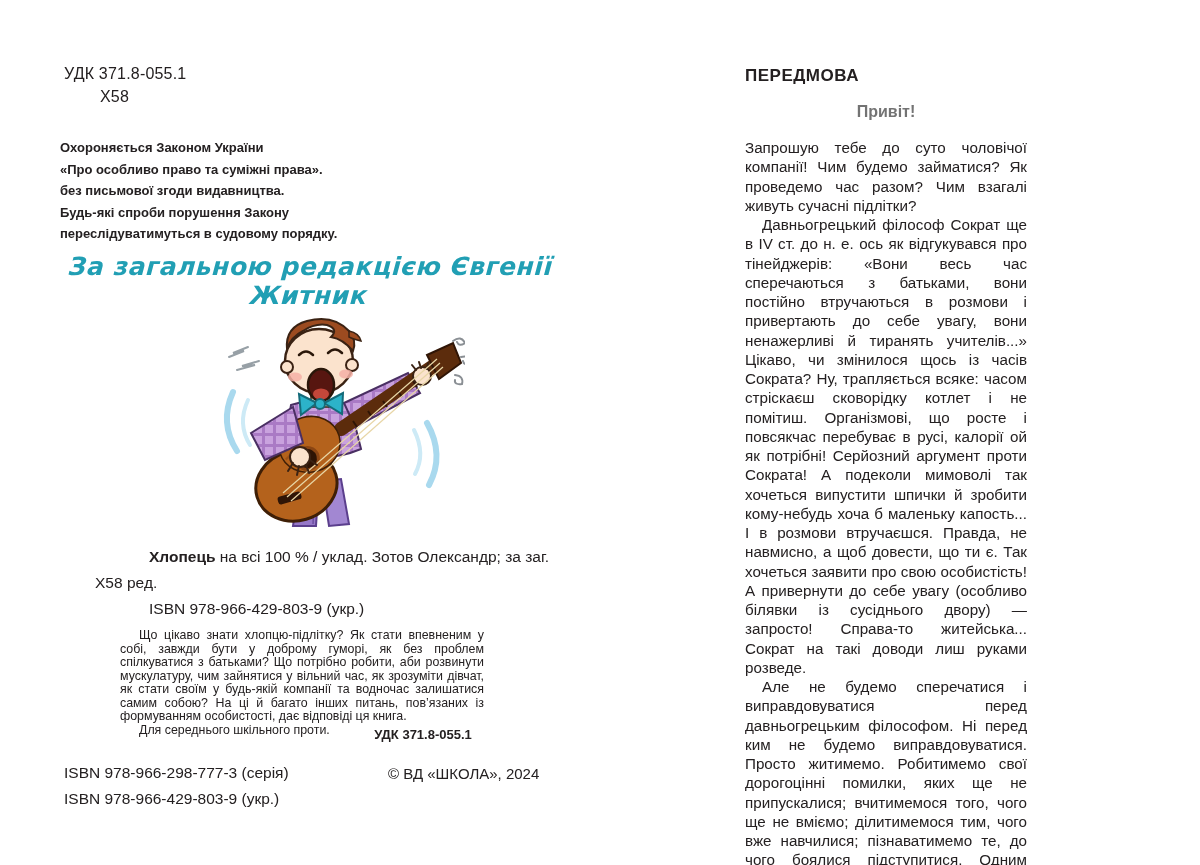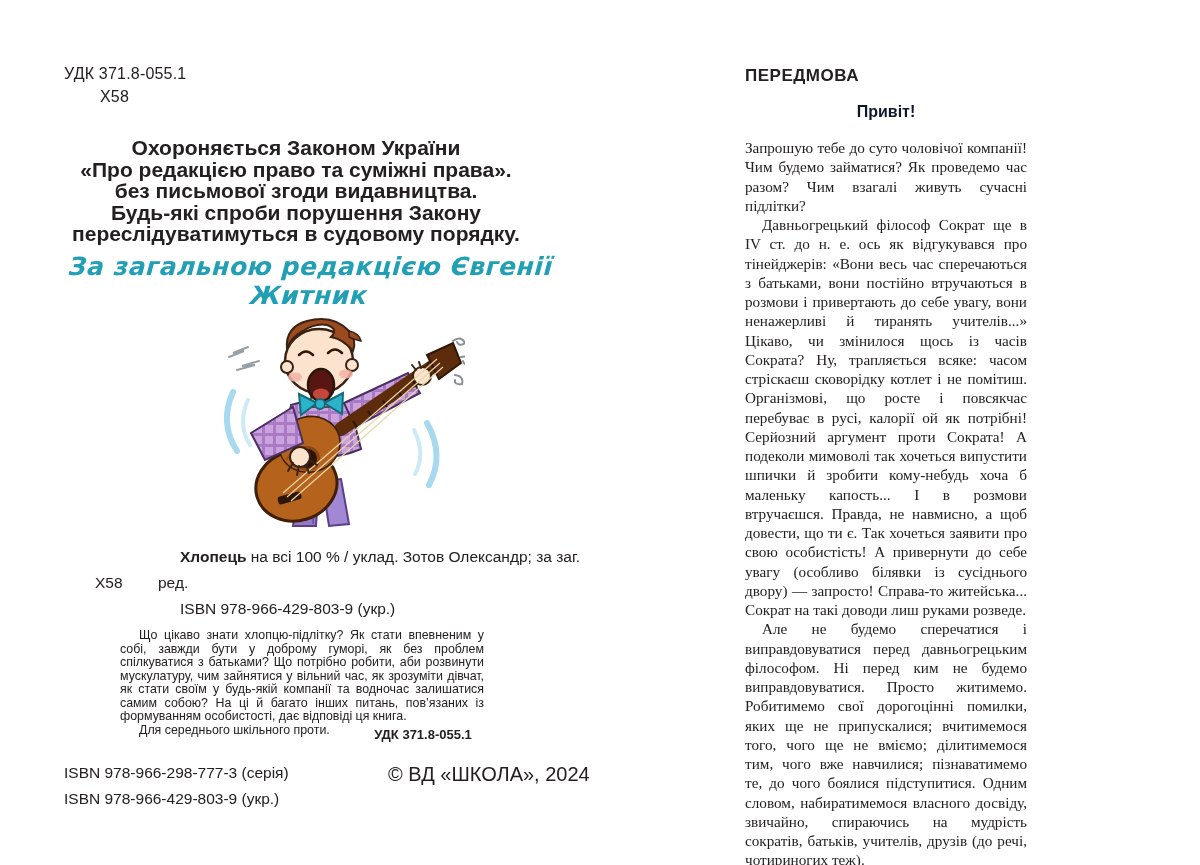--- a/index.html
+++ b/index.html
@@ -6,59 +6,59 @@
   body{
     width:1200px;height:865px;position:relative;background:#ffffff;
     font-family:"Liberation Sans",sans-serif;color:#242021;overflow:hidden;
     -webkit-font-smoothing:antialiased;
   }
   .abs{position:absolute;}
 
   
   .udk-top{left:64px;top:62px;font-size:16px;line-height:23px;letter-spacing:.2px;}
   .udk-top .code{padding-left:36px;}
-  .copyright-notice{left:60px;top:137px;width:472px;text-align:center;
-    font-weight:bold;font-size:21px;line-height:21.5px;}
+  .copyright-notice{left:60px;top:137px;width:472px;text-align:left;
+    font-weight:bold;font-size:13px;line-height:21.5px;}
   .editor-script{left:60px;top:252px;width:500px;text-align:center;
     font-family:"DejaVu Sans",sans-serif;font-style:italic;font-weight:bold;
     font-size:25px;letter-spacing:.5px;transform:skewX(-4deg);}
   .illustration{left:203px;top:297px;width:262px;height:232px;}
-  .biblio{left:127px;top:544px;width:452px;font-size:15.5px;line-height:26px;margin-left:31px;}
+  .biblio{left:127px;top:544px;width:452px;font-size:15.5px;line-height:26px;}
   .biblio .l1{text-indent:22px;}
   .biblio .l4{text-indent:22px;}
   .biblio-code{left:95px;top:570px;font-size:15.5px;line-height:26px;}
   .annotation{left:120px;top:629px;width:364px;font-size:12.4px;line-height:13.5px;
     text-align:justify;}
   .annotation p{margin:0;text-indent:19px;}
   .udk-bottom{left:333px;top:727px;width:180px;text-align:center;
     font-weight:bold;font-size:13px;}
   .isbn-block{left:64px;top:760px;font-size:15.5px;line-height:26px;}
-  .holders-block{left:388px;top:761px;font-size:20px;line-height:26px;}
+  .holders-block{left:388px;top:761px;font-size:15px;line-height:26px;}
 
   
   .preface-title{left:745px;top:66px;width:282px;text-align:left;
     font-weight:bold;font-size:17px;letter-spacing:.5px;}
   .preface-greeting{left:745px;top:103px;width:282px;text-align:center;
     font-weight:bold;font-size:16px;}
   .preface-body{left:745px;top:138px;width:282px;font-size:15.2px;
     line-height:19.25px;text-align:justify;}
-  .preface-body p{margin:0;font-family:Liberation Serif, serif;}
+  .preface-body p{margin:0;}
   .preface-body p.ind{text-indent:17px;}
 </style>
 </head>
 <body>
 
 <div class="abs udk-top">
   <div>УДК 371.8-055.1</div>
   <div class="code">Х58</div>
 </div>
 
 <div class="abs copyright-notice">
   <div>Охороняється Законом України</div>
-  <div>«Про редакцією право та суміжні права».</div>
+  <div>«Про особливо право та суміжні права».</div>
   <div>без письмової згоди видавництва.</div>
   <div>Будь-які спроби порушення Закону</div>
   <div>переслідуватимуться в судовому порядку.</div>
 </div>
 
 <div class="abs editor-script" style="color:#219fb4">За загальною редакцією Євгенії Житник</div>
 
 <div class="abs illustration">
   <svg width="262" height="232" viewBox="0 0 262 232" xmlns="http://www.w3.org/2000/svg">
     <defs>
@@ -171,20 +171,20 @@
 <div class="abs isbn-block">
   <div>ISBN 978-966-298-777-3 (серія)</div>
   <div>ISBN 978-966-429-803-9 (укр.)</div>
 </div>
 
 <div class="abs holders-block">
   <div>© ВД «ШКОЛА», 2024</div>
 </div>
 
 <div class="abs preface-title">ПЕРЕДМОВА</div>
-<div class="abs preface-greeting" style="color:#0f172a">Привіт!</div>
+<div class="abs preface-greeting" style="color:#737373">Привіт!</div>
 
 <div class="abs preface-body">
   <p>Запрошую тебе до суто чоловічої компанії! Чим будемо займатися? Як проведемо час разом? Чим взагалі живуть сучасні підлітки?</p>
   <p class="ind">Давньогрецький філософ Сократ ще в IV ст. до н. е. ось як відгукувався про тінейджерів: «Вони весь час сперечаються з батьками, вони постійно втручаються в розмови і привертають до себе увагу, вони ненажерливі й тиранять учителів...» Цікаво, чи змінилося щось із часів Сократа? Ну, трапляється всяке: часом стріскаєш сковорідку котлет і не помітиш. Організмові, що росте і повсякчас перебуває в русі, калорії ой як потрібні! Серйозний аргумент проти Сократа! А подеколи мимоволі так хочеться випустити шпички й зробити кому-небудь хоча б маленьку капость... І в розмови втручаєшся. Правда, не навмисно, а щоб довести, що ти є. Так хочеться заявити про свою особистість! А привернути до себе увагу (особливо білявки із сусіднього двору) — запросто! Справа-то житейська... Сократ на такі доводи лиш руками розведе.</p>
   <p class="ind">Але не будемо сперечатися і виправдовуватися перед давньогрецьким філософом. Ні перед ким не будемо виправдовуватися. Просто житимемо. Робитимемо свої дорогоцінні помилки, яких ще не припускалися; вчитимемося того, чого ще не вміємо; ділитимемося тим, чого вже навчилися; пізнаватимемо те, до чого боялися підступитися. Одним словом, набиратимемося власного досвіду, звичайно, спираючись на мудрість сократів, батьків, учителів, друзів (до речі, чотириногих теж).</p>
 
 </div>
 
 </body></html>

